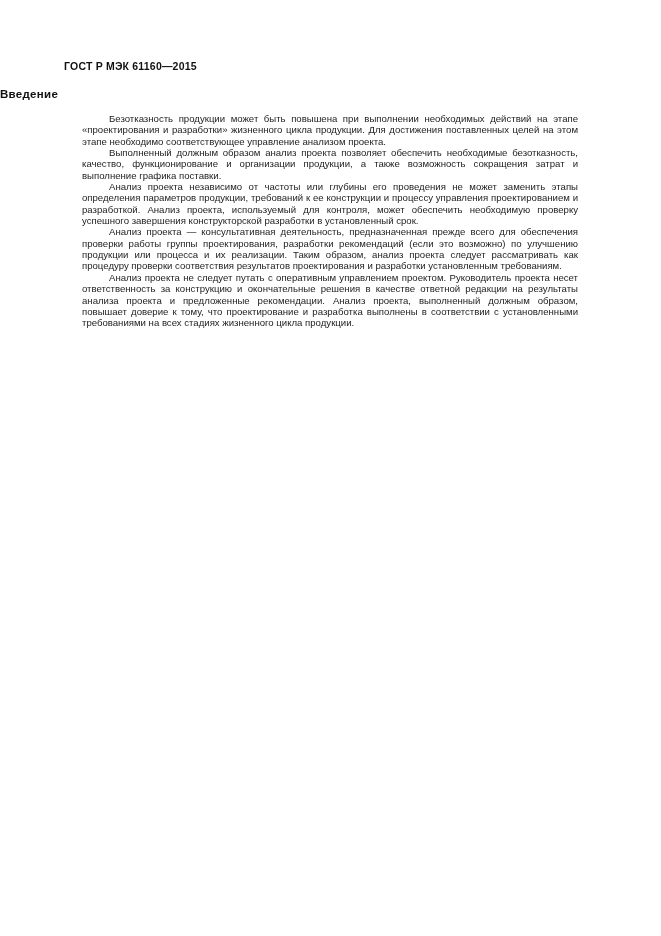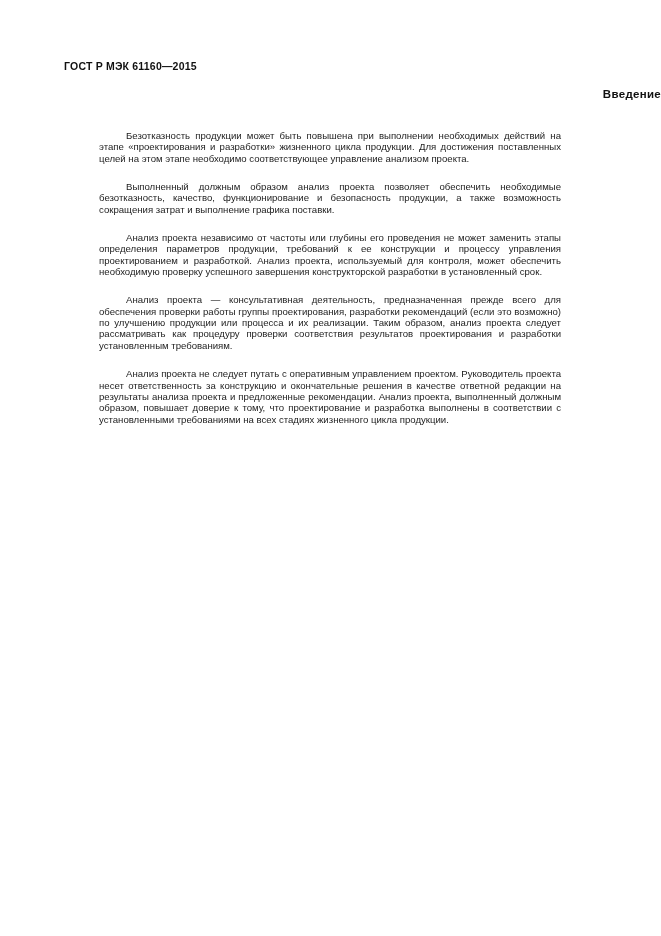--- a/index.html
+++ b/index.html
@@ -34,42 +34,42 @@
     white-space: nowrap;
     color: #111111;
   }
 
   
   .section-title {
     position: absolute;
     left: 0;
     right: 0;
     top: 88px;
-    text-align: right;
+    text-align: left;
     font-size: 11.5px;
     font-weight: bold;
     letter-spacing: 0.3px;
     color: #111111;
   }
 
   
   .body-block {
     position: absolute;
     left: 82px;
     top: 113px;
     width: 496px;
     font-size: 9.6px;
     line-height: 11.35px;
     text-align: justify;
     text-justify: inter-word;
     color: #1c1c1c;
   }
 
   .body-block p {
-    margin: 17px;
+    margin: 0;
     text-indent: 27px;
     text-align: justify;
     text-align-last: left;
     hyphens: none;
   }
 
   
   .folio {
     position: absolute;
     left: 82px;
@@ -83,21 +83,21 @@
 <body>
 
 <div class="page">
 
   <div class="doc-header">ГОСТ Р МЭК 61160—2015</div>
 
   <div class="section-title">Введение</div>
 
   <div class="body-block">
     <p>Безотказность продукции может быть повышена при выполнении необходимых действий на этапе «проектирования и разработки» жизненного цикла продукции. Для достижения поставленных целей на этом этапе необходимо соответствующее управление анализом проекта.</p>
-    <p>Выполненный должным образом анализ проекта позволяет обеспечить необходимые безотказность, качество, функционирование и безопасность продукции, а также возможность сокращения затрат и выполнение графика поставки.</p>
+    <p>Выполненный должным образом анализ проекта позволяет обеспечить необходимые безотказность, качество, функционирование и организации продукции, а также возможность сокращения затрат и выполнение графика поставки.</p>
     <p>Анализ проекта независимо от частоты или глубины его проведения не может заменить этапы определения параметров продукции, требований к ее конструкции и процессу управления проектированием и разработкой. Анализ проекта, используемый для контроля, может обеспечить необходимую проверку успешного завершения конструкторской разработки в установленный срок.</p>
     <p>Анализ проекта — консультативная деятельность, предназначенная прежде всего для обеспечения проверки работы группы проектирования, разработки рекомендаций (если это возможно) по улучшению продукции или процесса и их реализации. Таким образом, анализ проекта следует рассматривать как процедуру проверки соответствия результатов проектирования и разработки установленным требованиям.</p>
     <p>Анализ проекта не следует путать с оперативным управлением проектом. Руководитель проекта несет ответственность за конструкцию и окончательные решения в качестве ответной редакции на результаты анализа проекта и предложенные рекомендации. Анализ проекта, выполненный должным образом, повышает доверие к тому, что проектирование и разработка выполнены в соответствии с установленными требованиями на всех стадиях жизненного цикла продукции.</p>
   </div>
 
   <div class="folio">IV</div>
 
 </div>
 
 </body></html>

